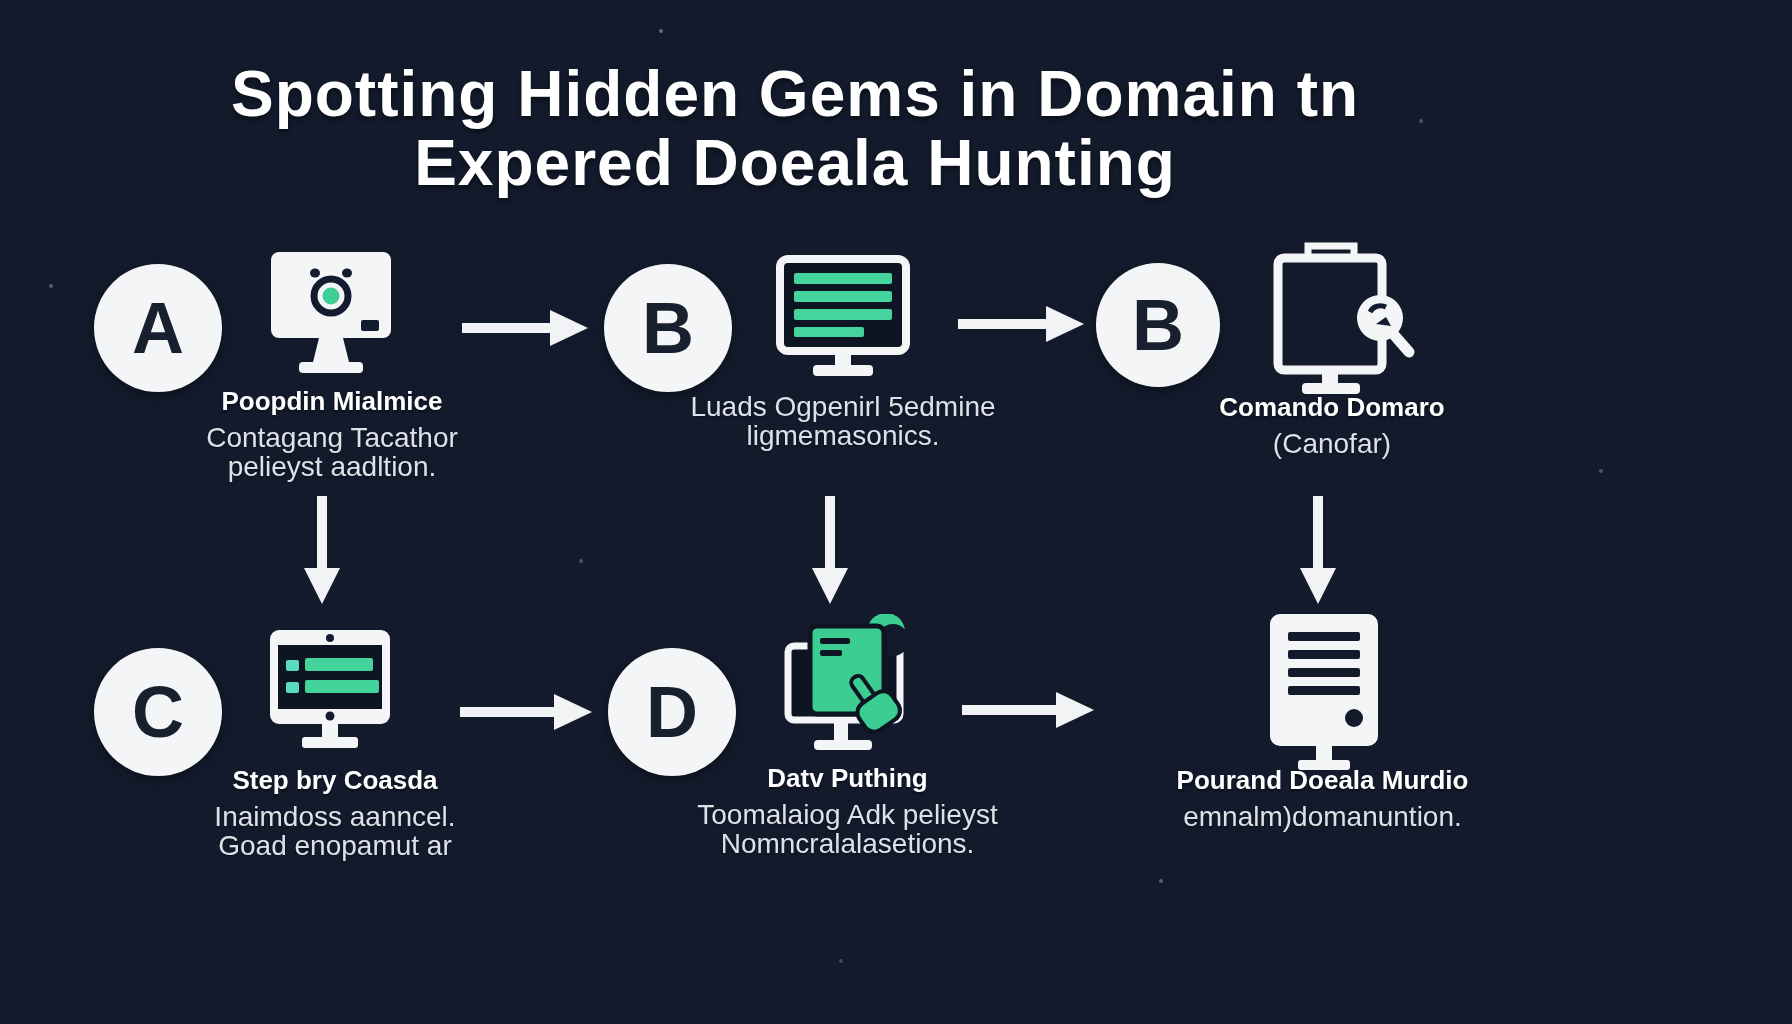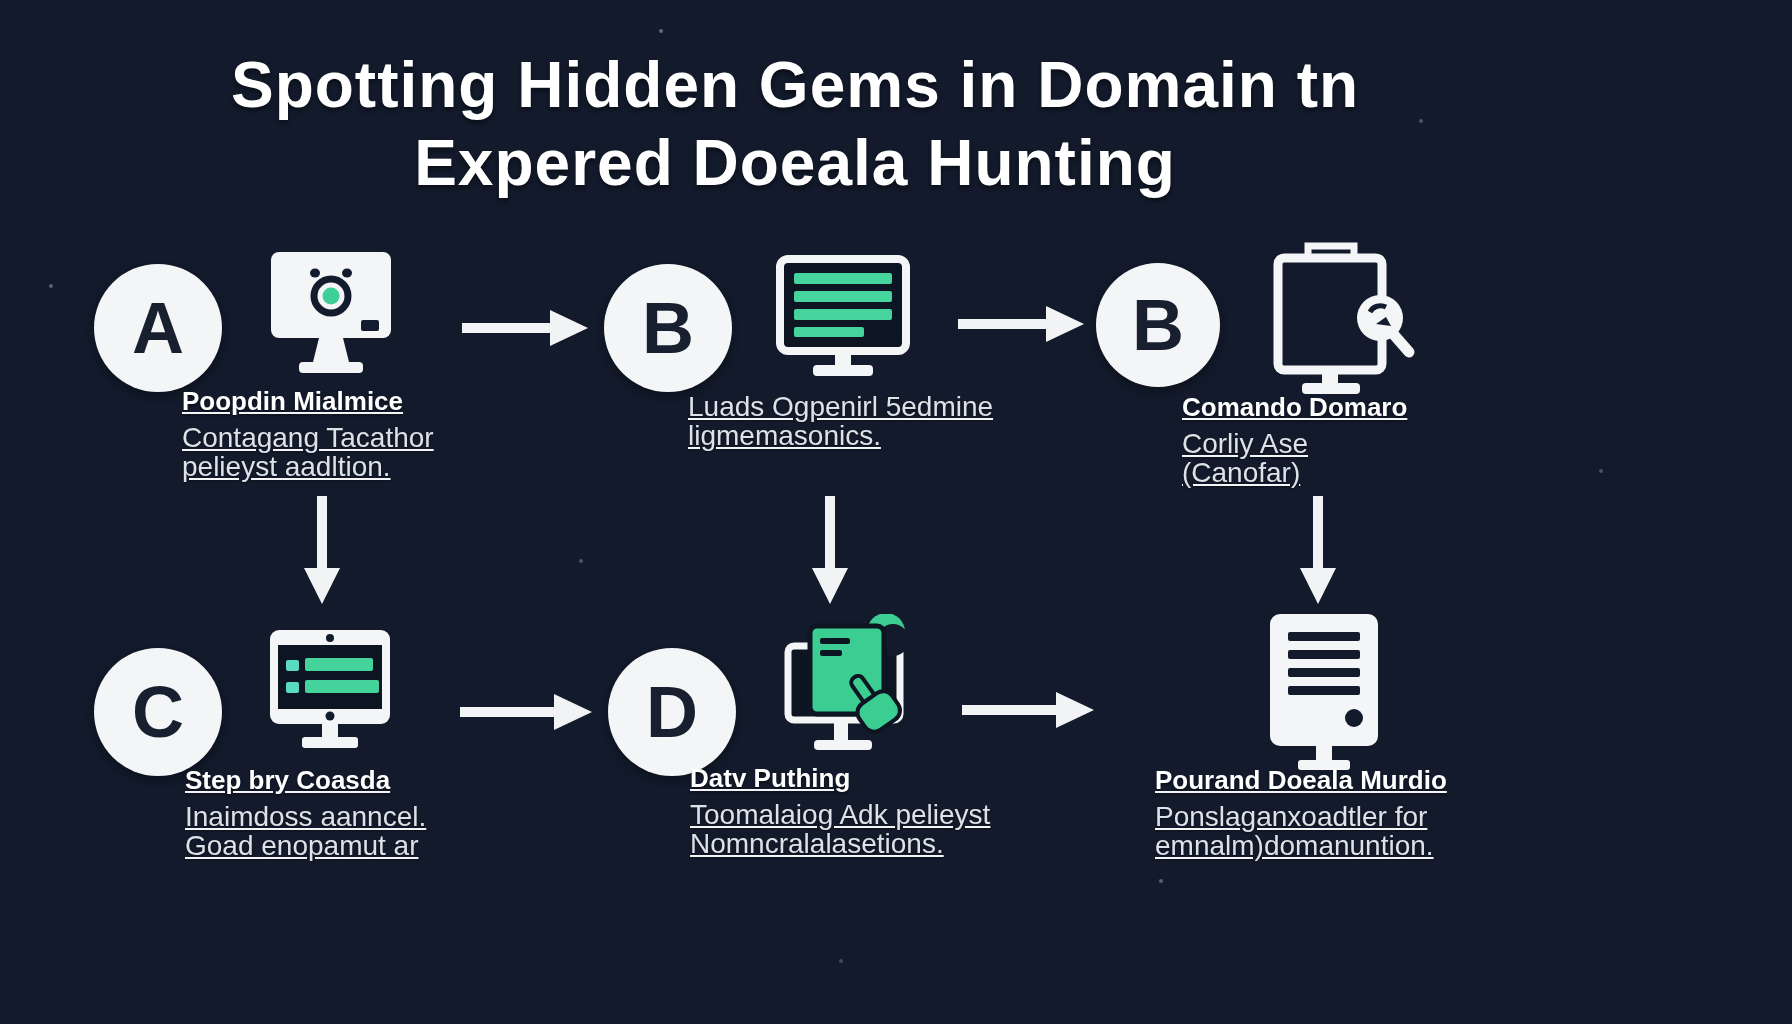--- a/index.html
+++ b/index.html
@@ -17,21 +17,21 @@
     color:#ffffff; text-shadow:0 3px 4px rgba(0,0,0,.45);
   }
   .circle {
     border-radius:50%; background:#f4f5f7;
     display:flex; align-items:center; justify-content:center;
     box-shadow:0 4px 10px rgba(0,0,0,.35);
   }
   .circle span {
     font-size:72px; font-weight:800; color:#18202f; line-height:1;
   }
-  .step-text { text-align:left;text-decoration:underline; }
+  .step-text { text-align:center; }
   .step-title {
     font-size:26px; font-weight:bold; color:#ffffff;
     text-shadow:0 2px 2px rgba(0,0,0,.4); margin-bottom:6px;
   }
   .step-sub {
     font-size:28px; font-weight:500; color:#dde1e8; line-height:29px;
     text-shadow:0 1px 2px rgba(0,0,0,.4);
   }
   svg { display:block; }
   .specks {
@@ -44,21 +44,21 @@
                 1160px 880px 0 1px rgba(255,255,255,.3),
                 840px 960px 0 1px rgba(255,255,255,.2),
                 1600px 470px 0 1px rgba(255,255,255,.25);
   }
 </style>
 </head>
 <body>
 
 <div class="abs specks"></div>
 
-<div class="abs title-line" style="top:48px;">Spotting Hidden Gems in Domain tn</div>
+<div class="abs title-line" style="top:57px;">Spotting Hidden Gems in Domain tn</div>
 <div class="abs title-line" style="top:126px;">Expered Doeala Hunting</div>
 
 <div class="abs circle" style="left:94px; top:264px; width:128px; height:128px;">
   <span>A</span>
 </div>
 
 <div class="abs" style="left:269px; top:250px;">
   <svg width="124" height="140" viewBox="0 0 124 140">
     <rect x="2" y="2" width="120" height="86" rx="8" fill="#f4f5f7"></rect>
     <ellipse cx="46" cy="23" rx="5" ry="4.5" fill="#131c2e"></ellipse>
@@ -124,21 +124,20 @@
     <path d="M112 72 a12 12 0 0 1 16 -5" stroke="#131c2e" stroke-width="5" fill="none"></path>
     <path d="M118 84 l10 -7 l5 9 z" fill="#131c2e"></path>
     <line x1="137" y1="96" x2="151" y2="112" stroke="#f4f5f7" stroke-width="11" stroke-linecap="round"></line>
     <rect x="64" y="130" width="16" height="13" fill="#f4f5f7"></rect>
     <rect x="44" y="143" width="58" height="11" rx="4" fill="#f4f5f7"></rect>
   </svg>
 </div>
 
 <div class="abs step-text" style="left:1182px; top:392px; width:300px;">
   <div class="step-title">Comando Domaro</div>
-  <div class="step-sub">Corliy Ase</div>
   <div class="step-sub">(Canofar)</div>
 </div>
 
 <div class="abs" style="left:300px; top:496px;">
   <svg width="44" height="110" viewBox="0 0 44 110">
     <rect x="17" y="0" width="10" height="76" fill="#f2f3f5"></rect>
     <polygon points="4,72 40,72 22,108" fill="#f2f3f5"></polygon>
   </svg>
 </div>
 <div class="abs" style="left:808px; top:496px;">
@@ -228,15 +227,14 @@
     <rect x="26" y="56" width="72" height="9" rx="2" fill="#121a2b"></rect>
     <rect x="26" y="74" width="72" height="9" rx="2" fill="#121a2b"></rect>
     <circle cx="92" cy="106" r="9" fill="#121a2b"></circle>
     <rect x="54" y="134" width="16" height="14" fill="#f4f5f7"></rect>
     <rect x="36" y="148" width="52" height="10" rx="3" fill="#f4f5f7"></rect>
   </svg>
 </div>
 
 <div class="abs step-text" style="left:1155px; top:765px; width:335px;">
   <div class="step-title">Pourand Doeala Murdio</div>
-  <div class="step-sub">Ponslaganxoadtler for</div>
   <div class="step-sub">emnalm)domanuntion.</div>
 </div>
 
 </body></html>

